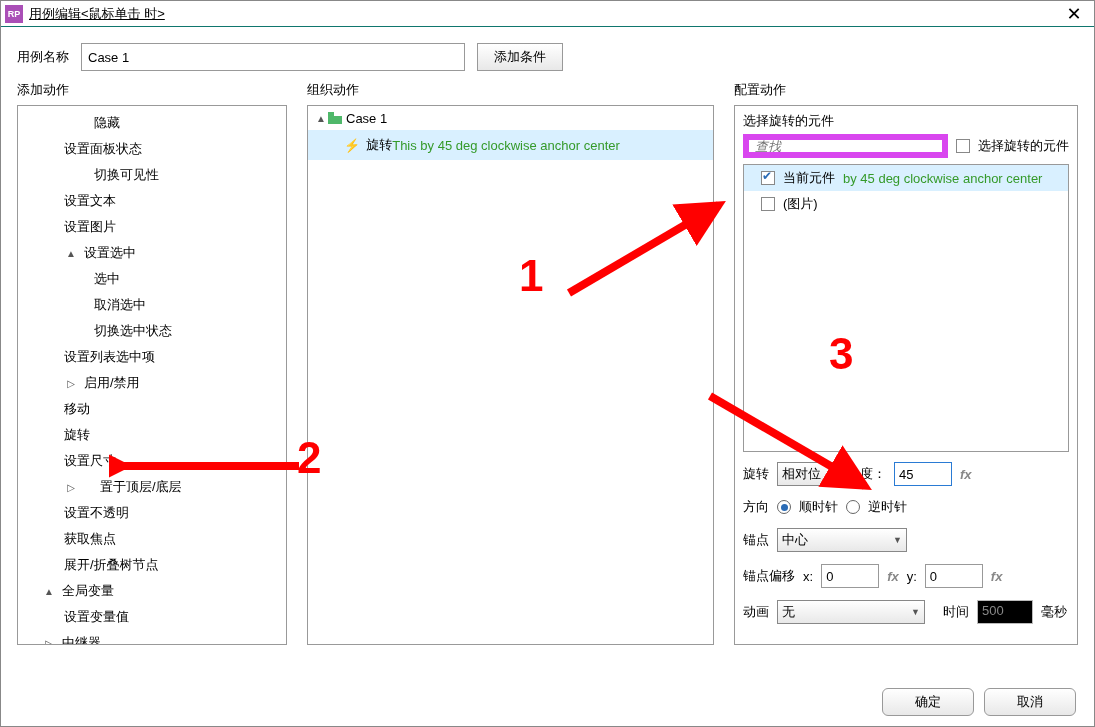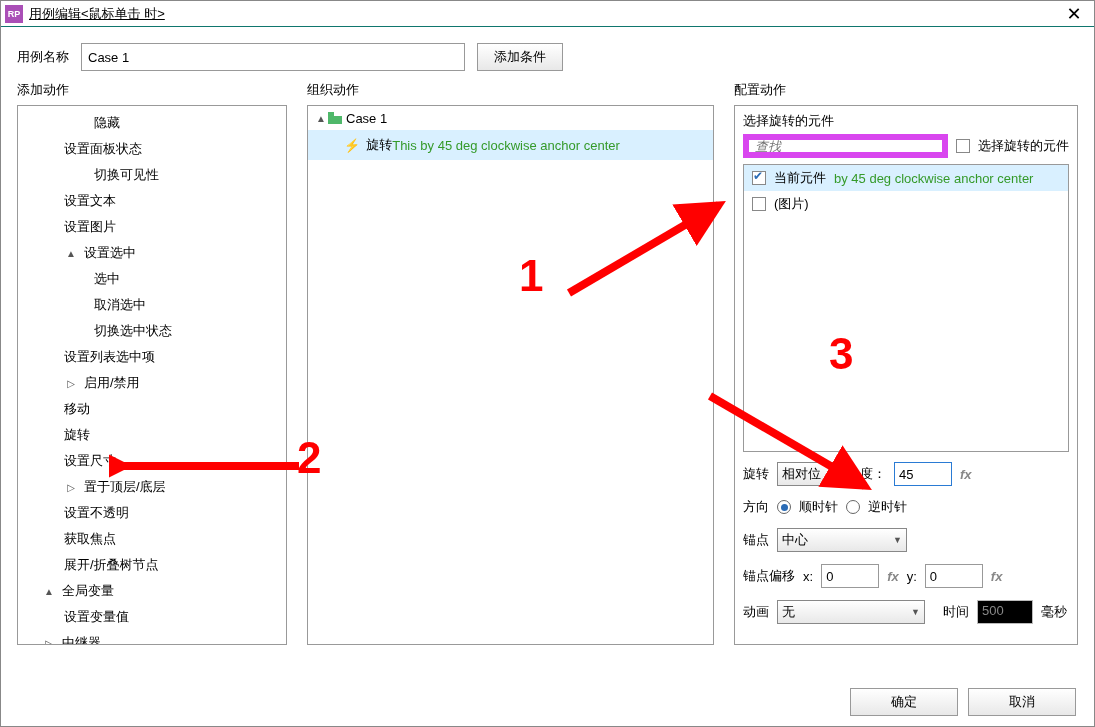--- a/index.html
+++ b/index.html
@@ -42,37 +42,37 @@
 .case-icon::after{content:"";position:absolute;width:6px;height:4px;top:0;left:0;background:#4fb86a;}
 
 
 .cfg-head { padding: 6px 8px 4px 8px; }
 .cfg-search { display:flex; gap:8px; align-items:center; padding: 0 8px 6px 8px; }
 .cfg-search input { flex:1; height:24px; border:6px solid #d946ef; padding:2px 6px; color:#888; font-style: italic;}
 .chk { width:14px; height:14px; border:1px solid #888; display:inline-block; vertical-align:middle; background:#fff; position:relative;}
 .chk.blue { background:#fff; }
 .chk.checked::after { content:"✔"; position:absolute; top:-3px; left:0; font-size:12px; color:#2a6bb5;}
 .wid-list { border:1px solid #999; margin:0 8px; height:288px; overflow:auto; }
-.wid-row { display:flex; align-items:center; height:26px; padding-left:8px; gap:8px;}
+.wid-row { display:flex; align-items:center; height:26px; padding-left:17px; gap:8px;}
 .wid-row.hl { background:#d9f0ff; }
 
 .form { padding: 10px 8px 0 8px; display:flex; flex-direction:column; gap:12px; }
 .frow { display:flex; align-items:center; gap:8px; }
 .sel { border:1px solid #888; height:24px; padding:2px 4px; background:linear-gradient(#fff,#e8e8e8); display:inline-flex; align-items:center; justify-content:space-between; }
 .sel .arr { font-size:9px; color:#555; margin-left:4px;}
 .numbox { width:58px; height:24px; border:1px solid #2a7bd4; padding:2px 4px; }
 .numbox.plain { border:1px solid #999; }
 .fx { color:#888; font-weight:bold; font-style:italic; font-size:13px;}
 .radio { width:14px; height:14px; border:1px solid #666; border-radius:50%; display:inline-flex; align-items:center; justify-content:center;}
 .radio.on::after { content:""; width:7px; height:7px; background:#2a6bb5; border-radius:50%; }
 .disabled-box { width: 56px; height:24px; border:1px solid #bbb; background:#000000; color:#888; padding:2px 4px;}
 
 
 .footer { position:absolute; bottom:10px; right:18px; display:flex; gap:10px;}
-.footer .btn { width:108px; }
+.footer .btn { width:92px;border-radius:6px; }
 
 
 .anno { position:absolute; pointer-events:none; z-index:50;}
 .num { color:#ff0000; font-size:44px; font-weight:bold; font-family: Arial; }
 svg.arrow { position:absolute; }
 
 
 .panel1::-webkit-scrollbar{width:18px;}
 .panel1::-webkit-scrollbar-track{background:#eee;border-left:1px solid #ccc;}
 .panel1::-webkit-scrollbar-thumb{background:#c8c8c8;border:1px solid #aaa;}
@@ -137,21 +137,21 @@
             <span>移动</span>
           </div>
         <div class="tree-node indent1">
             <span>旋转</span>
           </div>
         <div class="tree-node indent1">
             <span>设置尺寸</span>
           </div>
         <div class="tree-node indent1">
             <span class="toggle">▷</span>
-            <span style="margin-left:6px">置于顶层/底层</span>
+            <span style="margin-left:22px">置于顶层/底层</span>
           </div>
         <div class="tree-node indent1">
             <span>设置不透明</span>
           </div>
         <div class="tree-node indent1">
             <span>获取焦点</span>
           </div>
         <div class="tree-node indent1">
             <span>展开/折叠树节点</span>
           </div>

